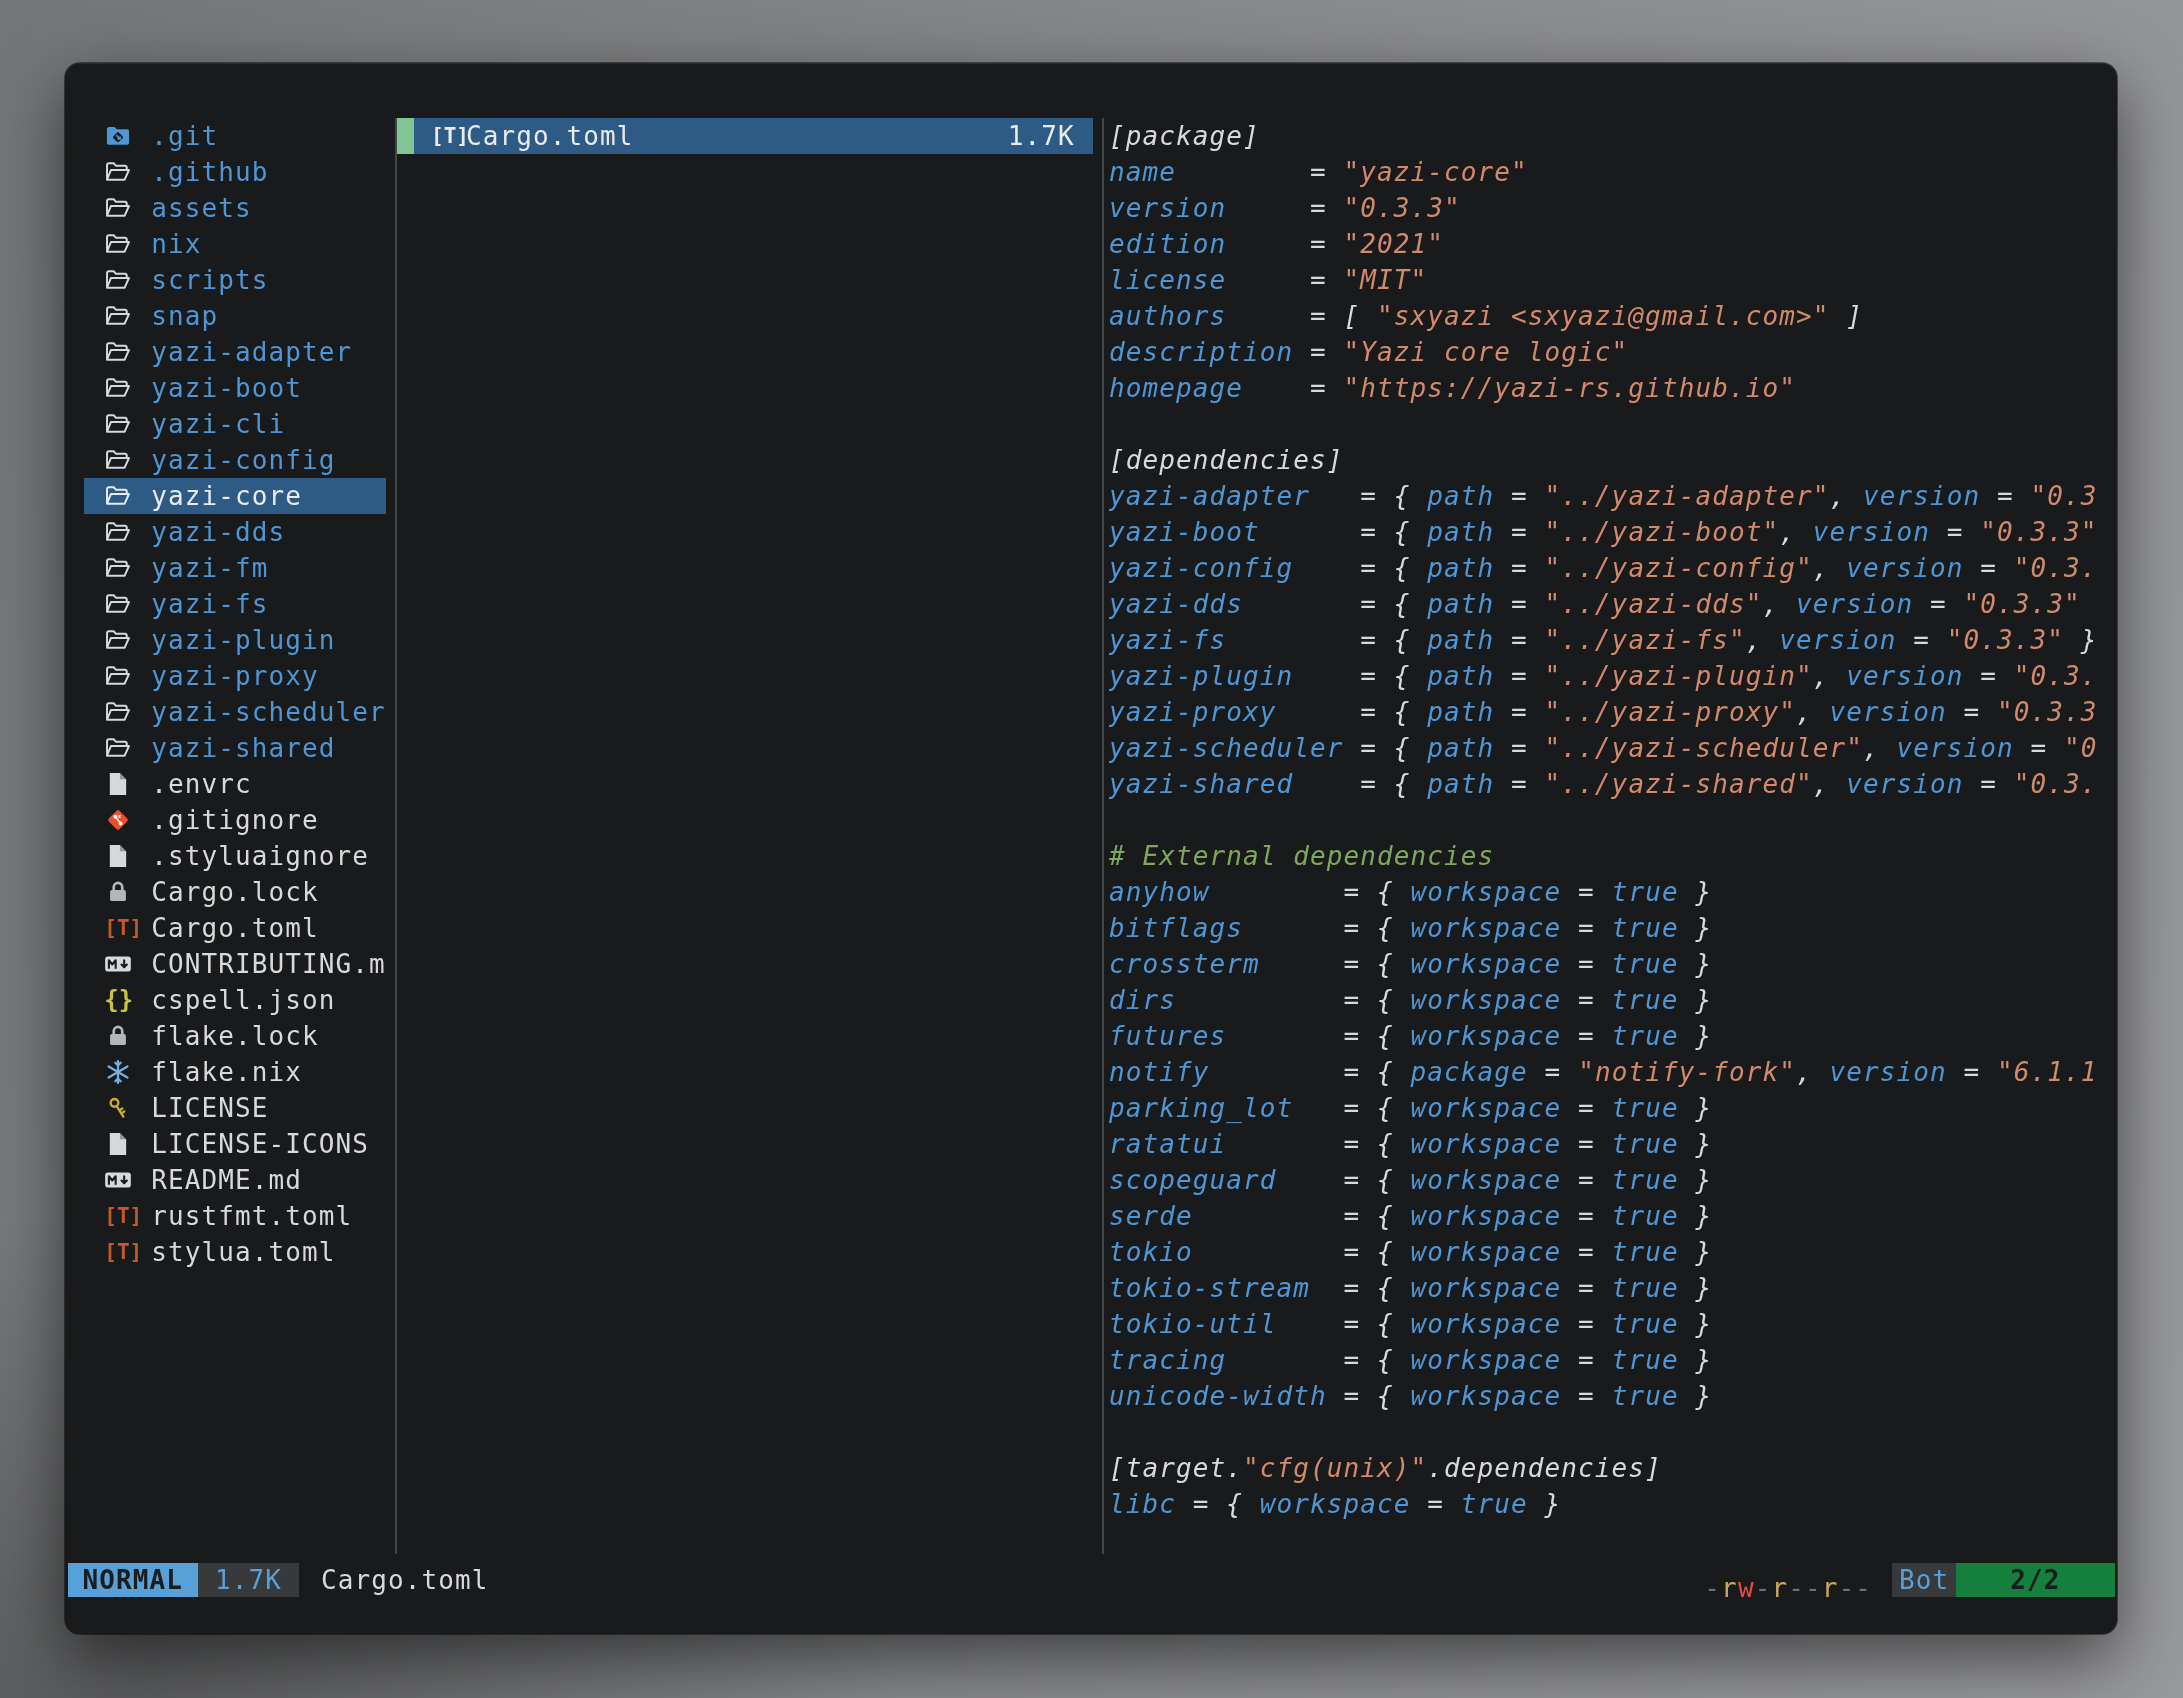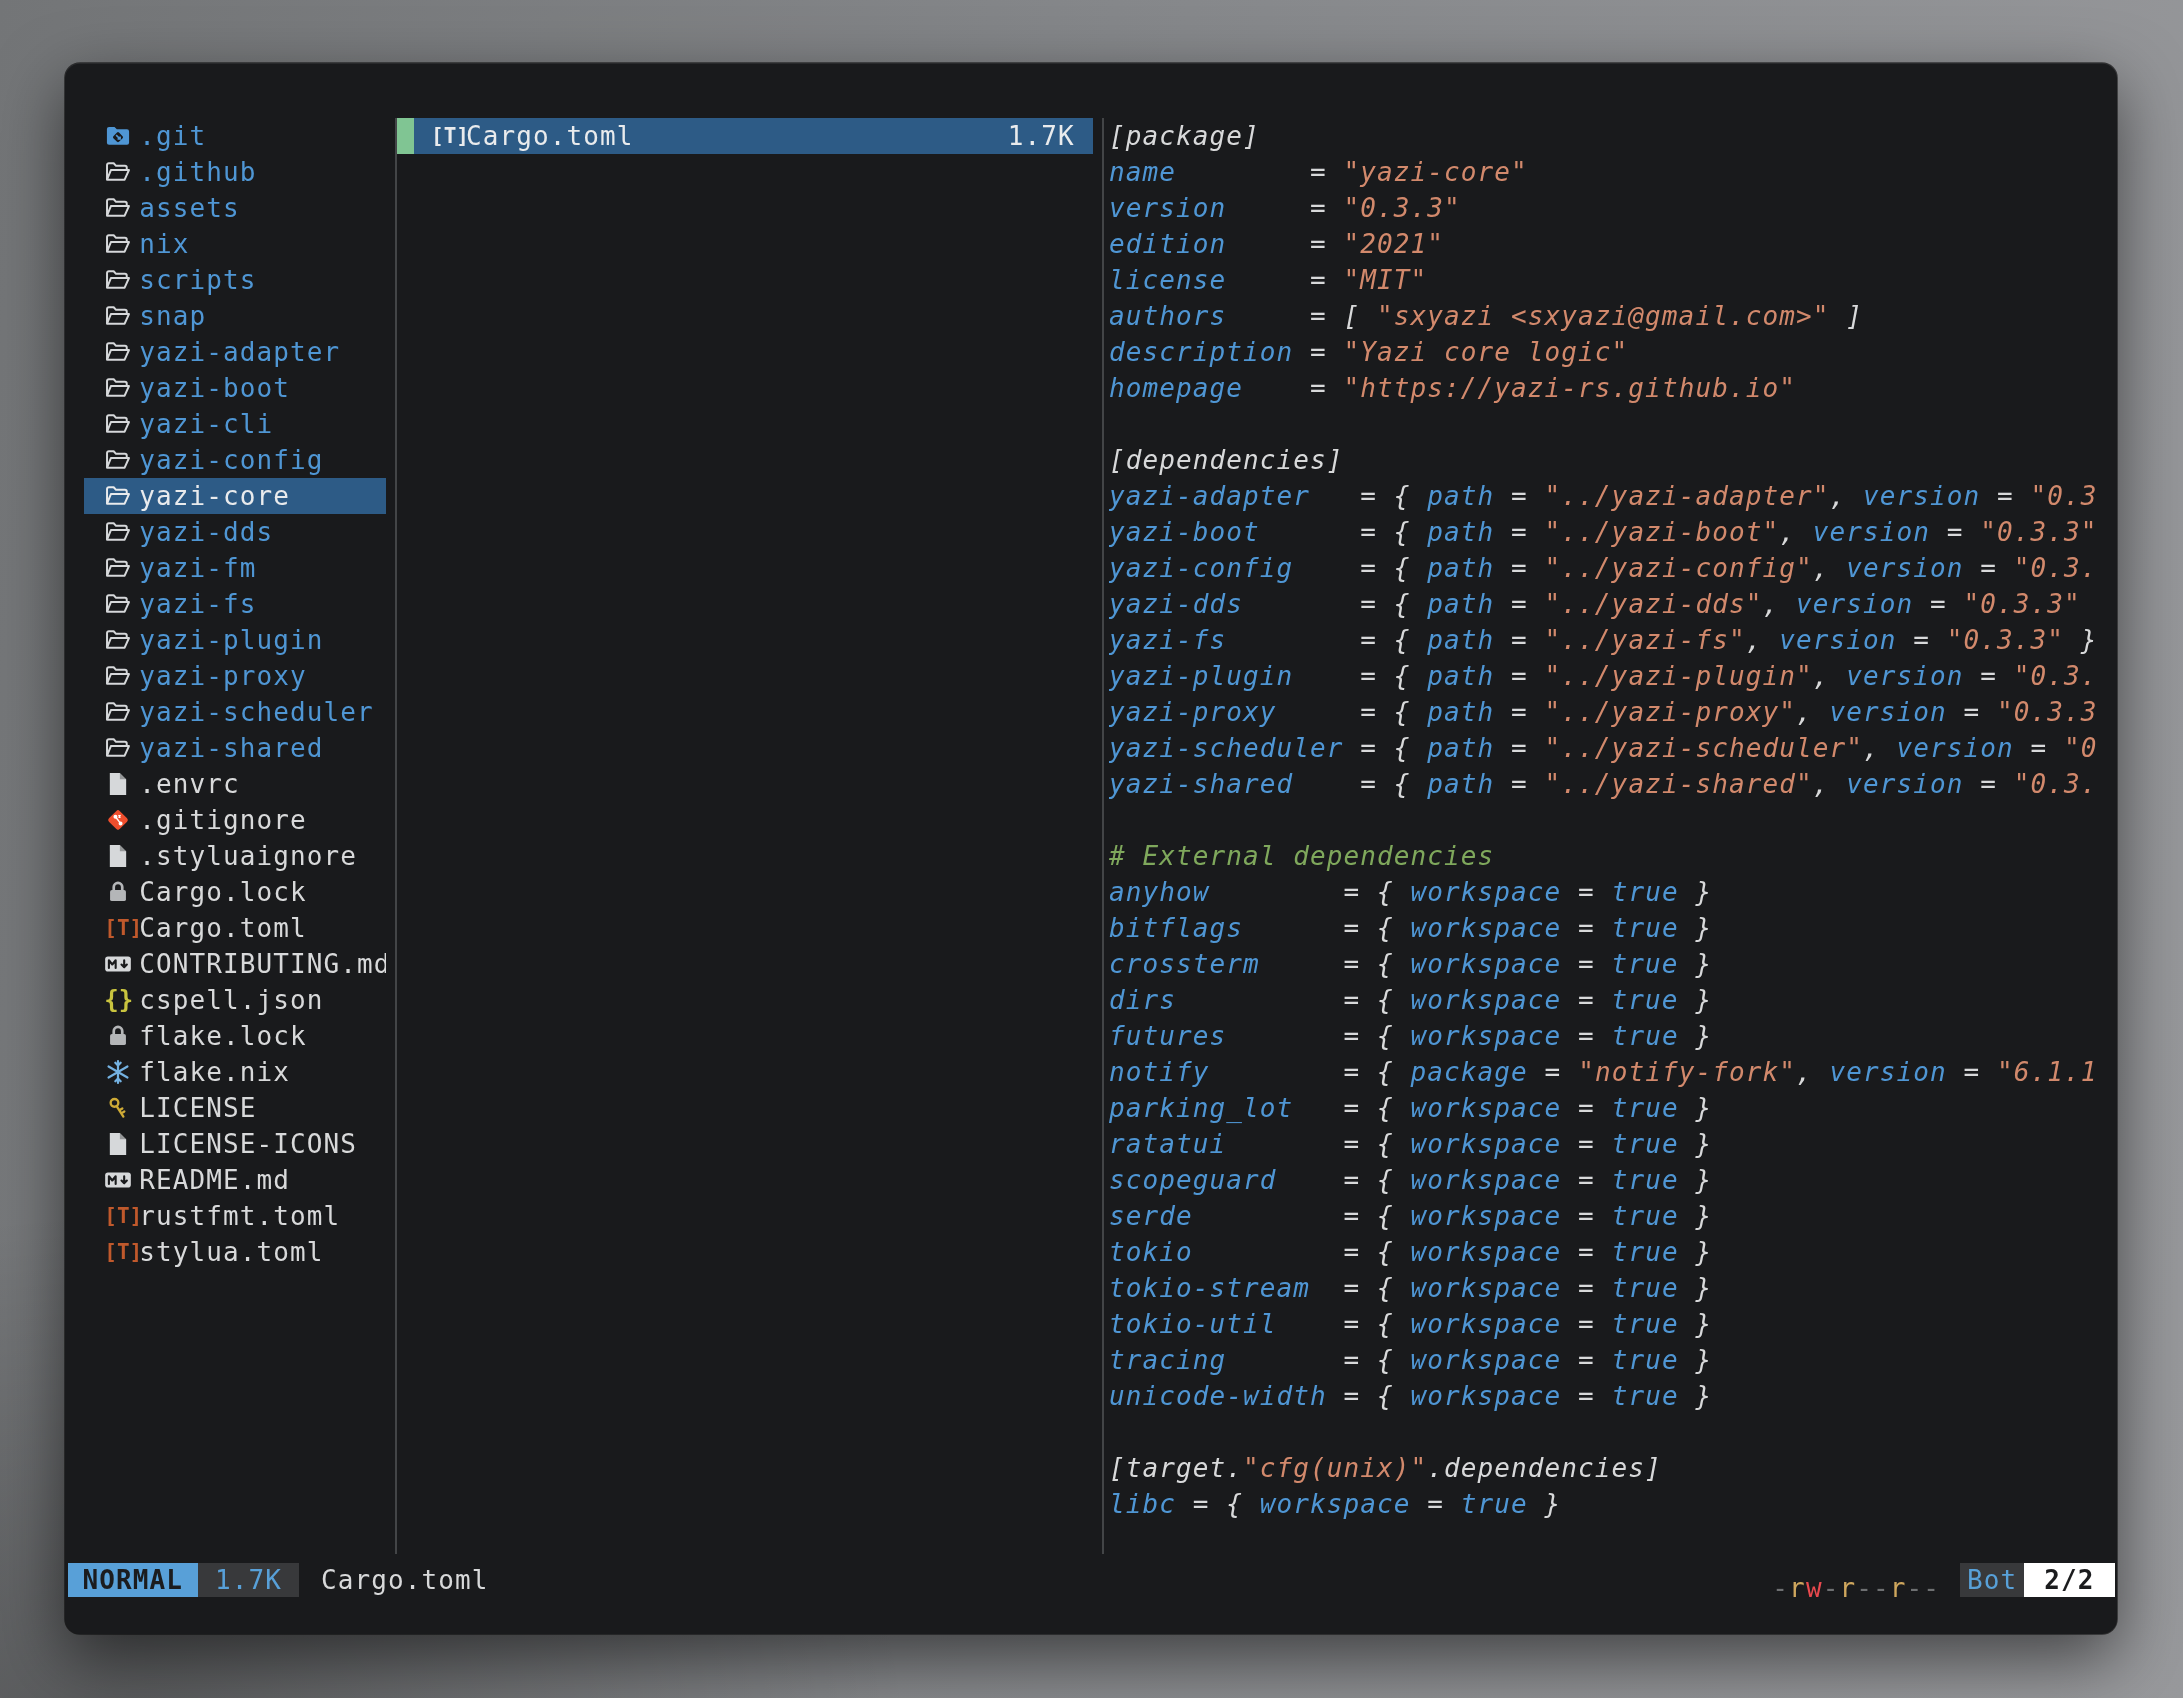--- a/index.html
+++ b/index.html
@@ -24,21 +24,21 @@
   .sep { position:absolute; top:55px; height:1436px; width:1.7px; background:#434547; }
   #sep1 { left:330px; }
   #sep2 { left:1037px; }
 
   .pane { position:absolute; top:55px; }
   #pane-left   { left:0;      width:330px;  }
   #pane-middle { left:332px;  width:703px;  }
   #pane-right  { left:1044px; width:1005px; overflow:hidden;font-style:italic; }
 
   .row { height:36px; display:flex; align-items:center; white-space:pre; position:relative; }
-  #pane-left .row   { margin:0 9.2px 0 19.3px; padding-left:20px; }
+  #pane-left .row   { margin:0 9.2px 0 19.3px; padding-left:20px;gap:12px; }
   #pane-middle .row { padding-left:34px; padding-right:18.5px; margin-right:6.7px; }
   .row.selected { background:#2d5b86; }
   .row .marker { display:none; }
   #pane-middle .row.selected .marker {
     display:block; position:absolute; left:0; top:0; bottom:0; width:17px; background:#80c593;
   }
 
   .icon { width:35px; flex:none; display:inline-flex; align-items:center; color:#d6d8da; }
   .icon svg { width:28px; height:28px; }
   .lbl { overflow:hidden; }
@@ -73,21 +73,21 @@
   .badge { height:34px; display:inline-flex; align-items:center; flex:none;text-align:center; }
   .badge-mode  { background:#58a0d8; color:#1b1c1e; font-weight:bold; padding:0 15px; }
   .badge-size  { background:#38393b; color:#58a0d8; padding:0 17px; }
   .sb-filename { color:#d8d9da; margin-left:22px; }
   .sb-spacer { flex:1; }
   .perms { margin-right:20px; white-space:pre;margin-top:16px; }
   .pm-d { color:#6e7072; }
   .pm-r { color:#cfa75e; }
   .pm-w { color:#e8494e; }
   .badge-pos   { background:#38393b; color:#58a0d8; padding:0 7px; }
-  .badge-count { background:#ffffff; color:#1b1c1e; font-weight:bold; padding:0 20px; }
+  .badge-count { background:#15803d; color:#1b1c1e; font-weight:bold; padding:0 54px; }
 </style>
 </head>
 <body>
 
 <div class="window">
   <div class="pane" id="pane-left">
       <div class="row"><span class="icon ic-git-folder"><svg viewBox="0 0 24 24">
             <path d="M2.5 6 A1.8 1.8 0 0 1 4.3 4.2 H9 l2 2.1 h8.7 A1.8 1.8 0 0 1 21.5 8.1 v9.6 a1.8 1.8 0 0 1-1.8 1.8 H4.3 a1.8 1.8 0 0 1-1.8-1.8 z" fill="currentColor"></path>
             <g transform="rotate(45 12 13)">
               <rect x="8.6" y="9.6" width="6.8" height="6.8" rx="1.2" fill="#191a1c"></rect>

